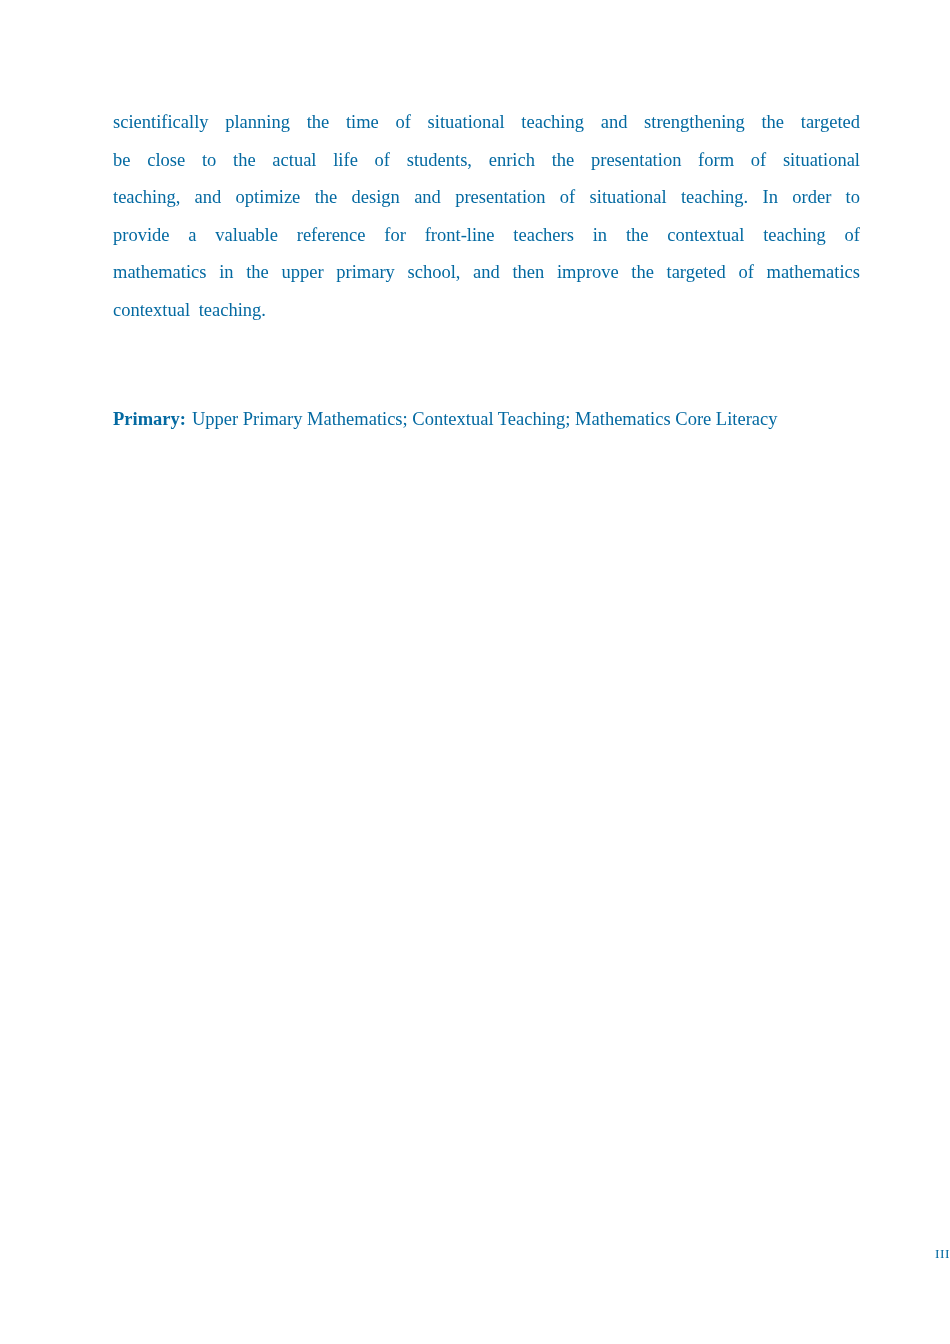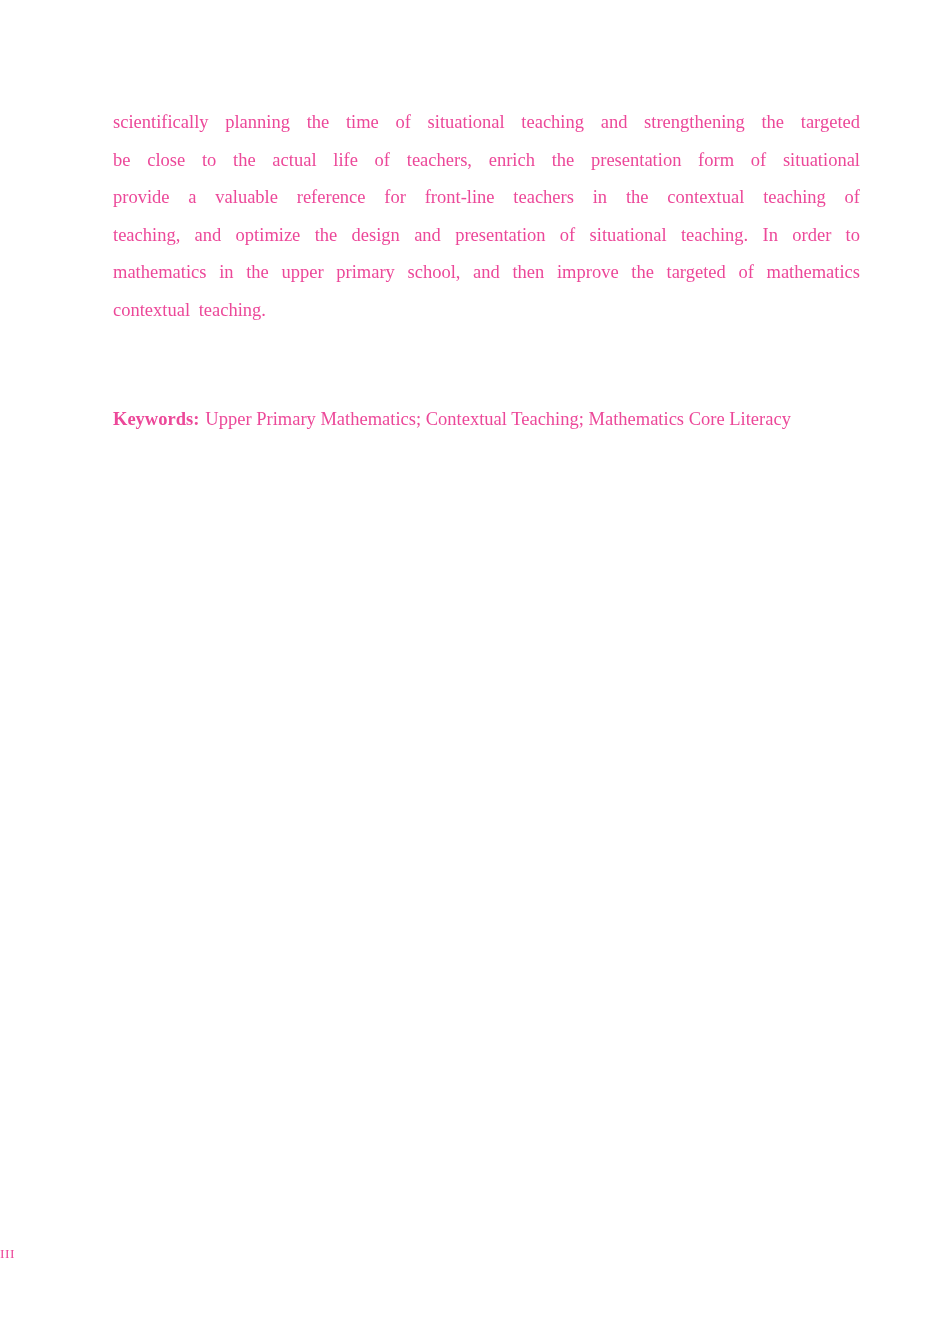--- a/index.html
+++ b/index.html
@@ -6,21 +6,21 @@
     margin: 0;
     padding: 0;
     background: #ffffff;
   }
   .page {
     position: relative;
     width: 950px;
     height: 1344px;
     background: #ffffff;
     font-family: "Liberation Serif", serif;
-    color: #ec4899;
+    color: #0369a1;
     overflow: hidden;
   }
   .abstract {
     position: absolute;
     left: 113px;
     top: 104px;
     width: 747px;
   }
   .abstract .line {
     margin: 0;
@@ -49,39 +49,39 @@
   }
   .kw-label {
     font-weight: bold;
     margin-right: 6px;
   }
   .page-number {
     position: absolute;
     left: 0;
     top: 1244px;
     width: 100%;
-    text-align: left;
+    text-align: right;
     font-size: 13.5px;
     line-height: 20px;
     letter-spacing: 0.5px;
   }
 </style>
 </head>
 <body>
 
 <div class="page">
 
   <div class="abstract">
     <p class="line">scientifically planning the time of situational teaching and strengthening the targeted</p>
-    <p class="line">be close to the actual life of teachers, enrich the presentation form of situational</p>
+    <p class="line">be close to the actual life of students, enrich the presentation form of situational</p>
+    <p class="line">teaching, and optimize the design and presentation of situational teaching. In order to</p>
     <p class="line">provide a valuable reference for front-line teachers in the contextual teaching of</p>
-    <p class="line">teaching, and optimize the design and presentation of situational teaching. In order to</p>
     <p class="line">mathematics in the upper primary school, and then improve the targeted of mathematics</p>
     <p class="line last">contextual teaching.</p>
   </div>
 
   <p class="keywords">
-    <span class="kw-label">Keywords:</span><span>Upper Primary Mathematics; Contextual Teaching; Mathematics Core Literacy</span>
+    <span class="kw-label">Primary:</span><span>Upper Primary Mathematics; Contextual Teaching; Mathematics Core Literacy</span>
   </p>
 
   <div class="page-number">III</div>
 
 </div>
 
 </body></html>

